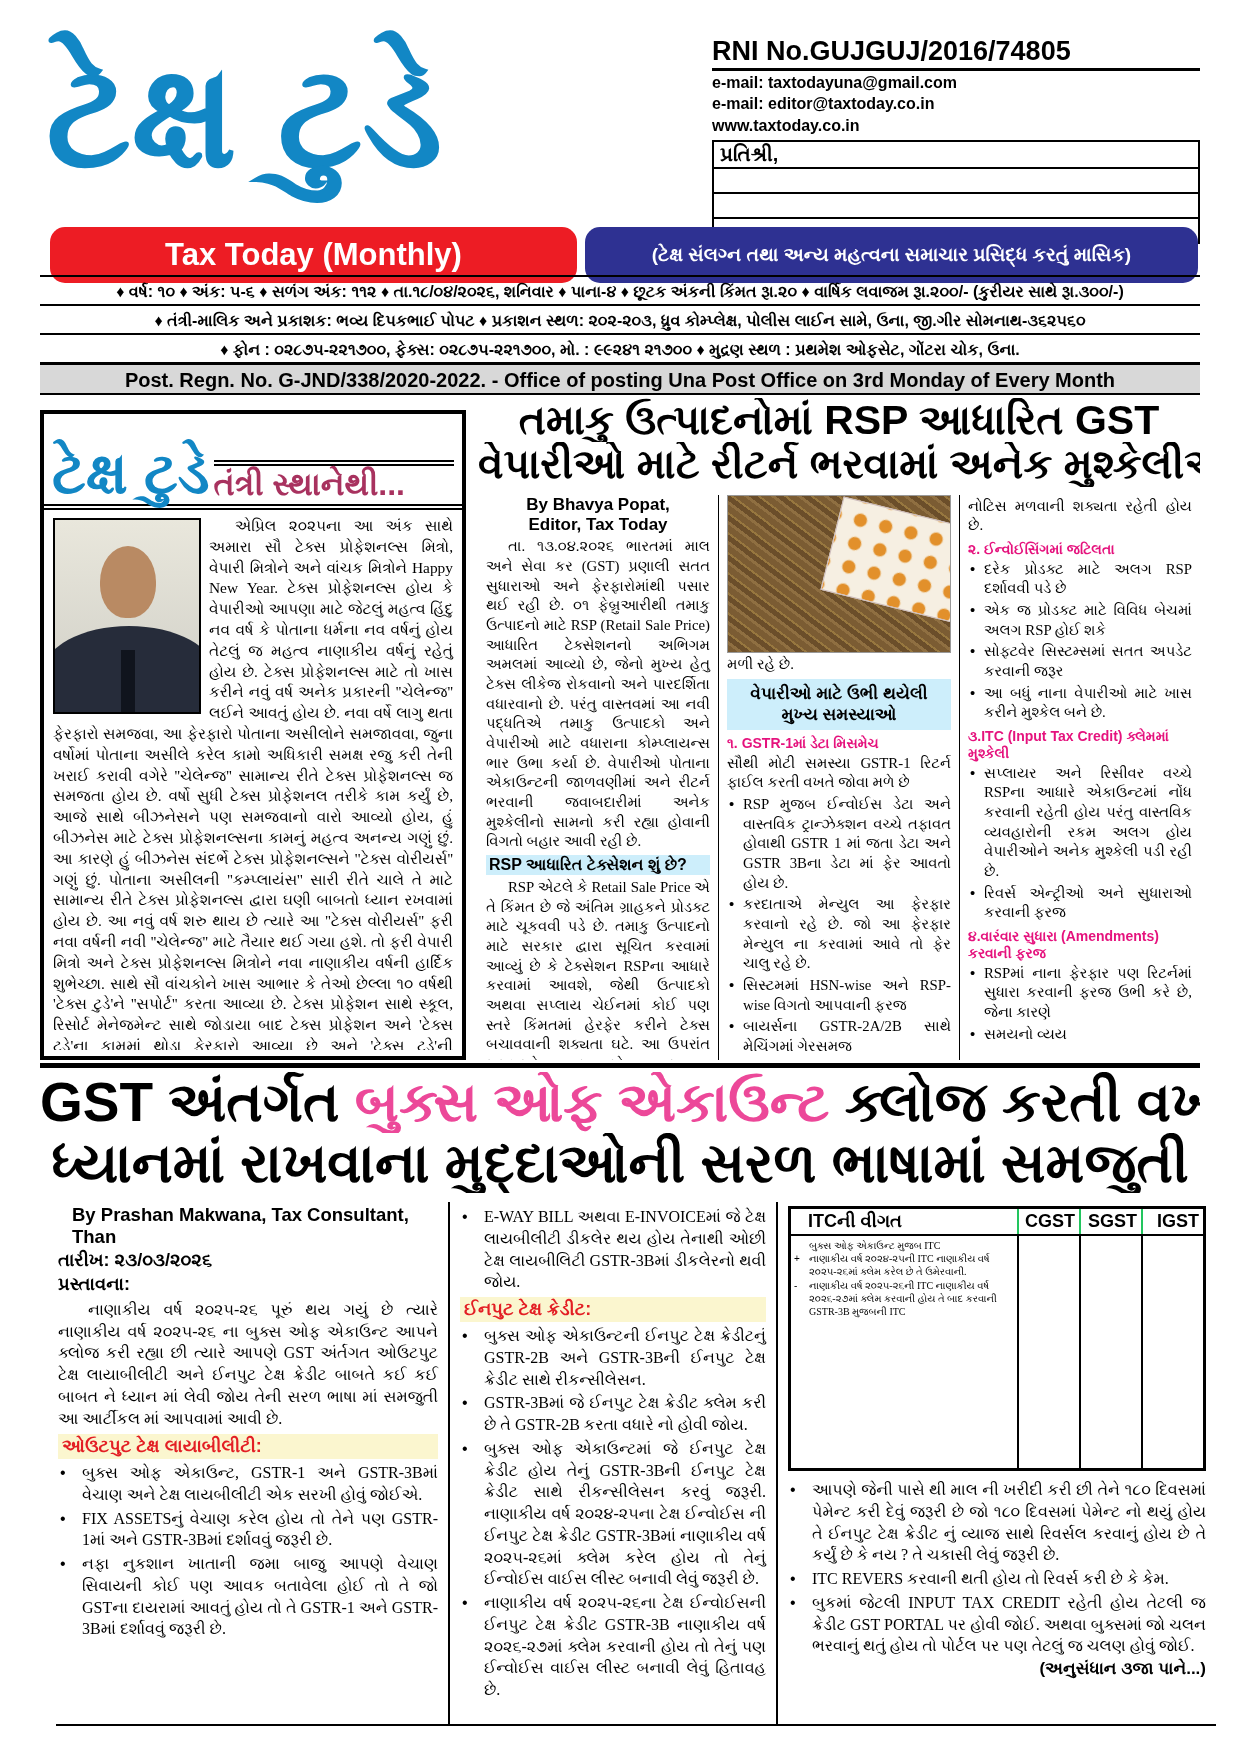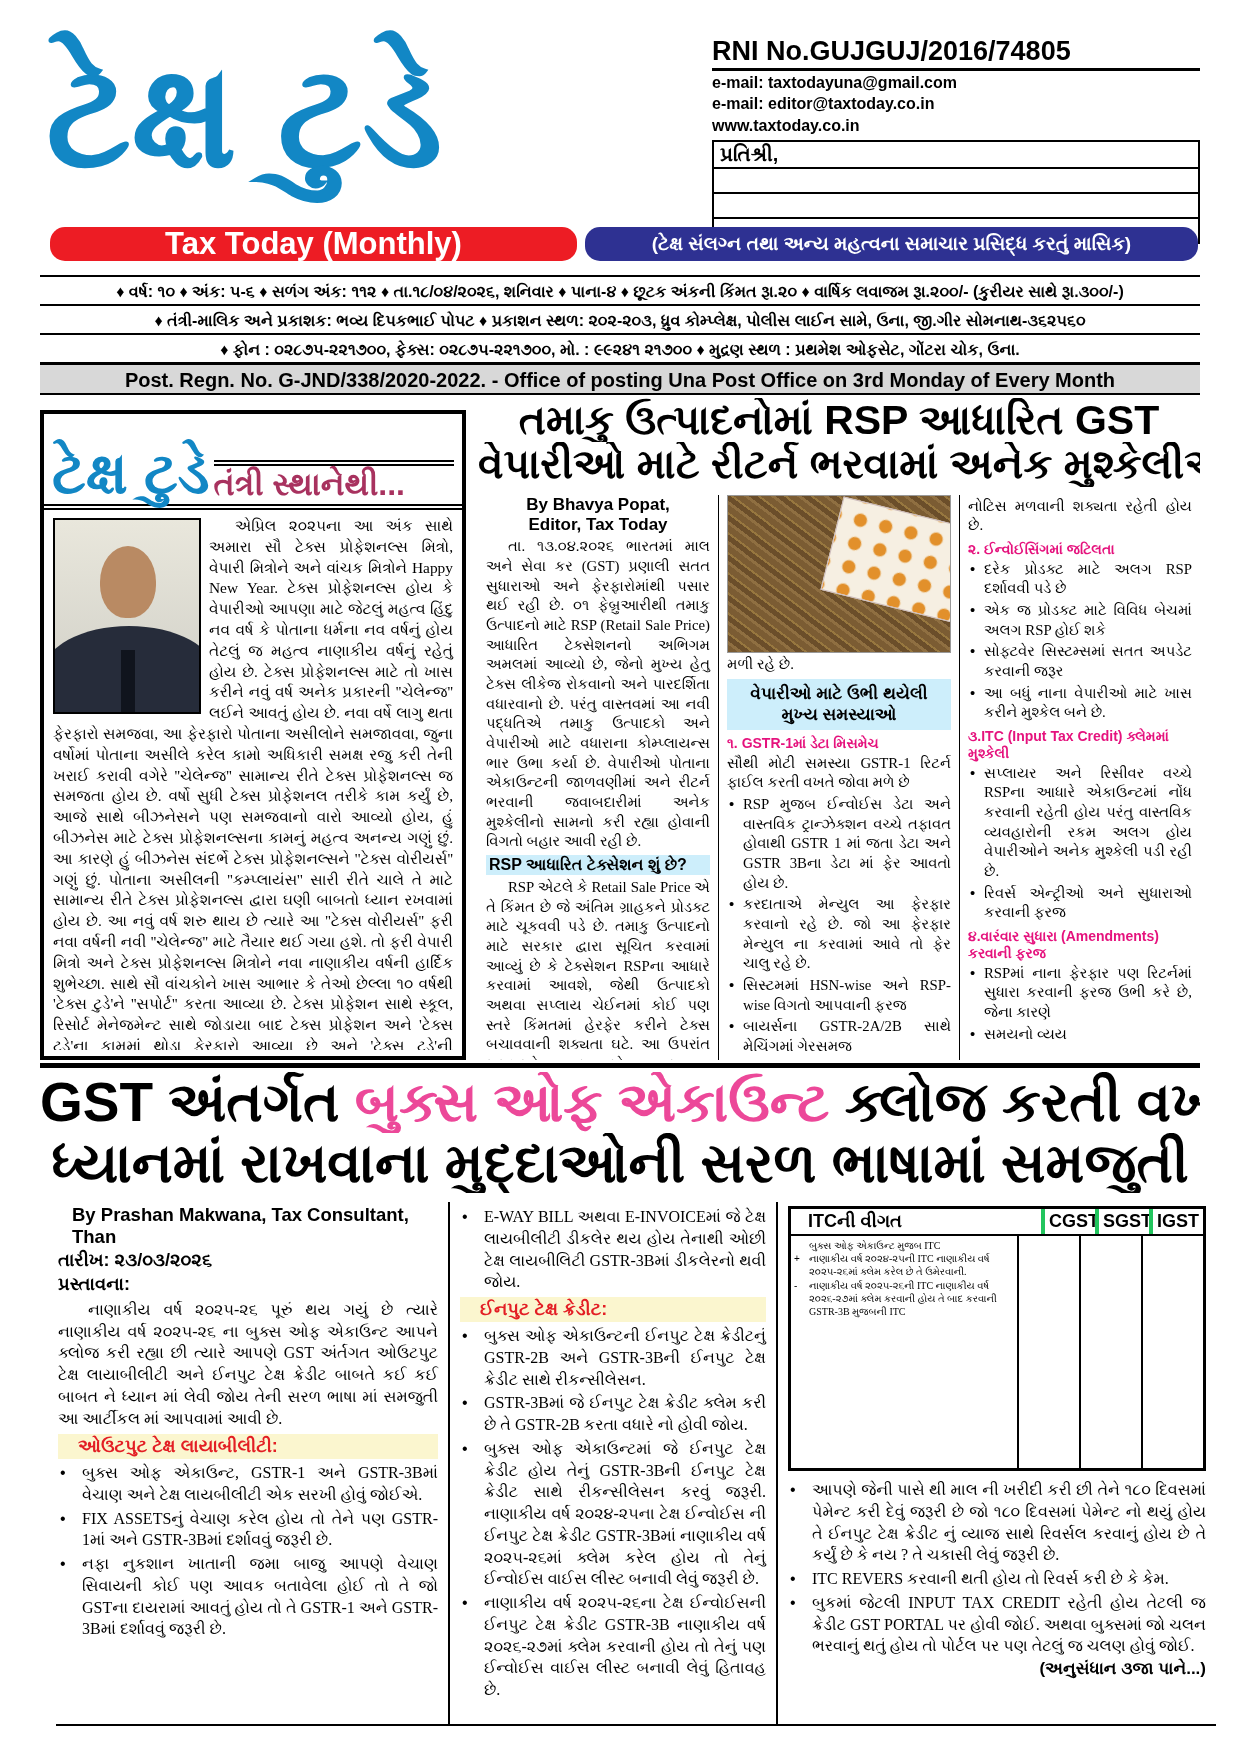--- a/index.html
+++ b/index.html
@@ -11,21 +11,21 @@
   .masthead { position: absolute; left: 46px; top: 28px; width: 662px; height: 196px;
               font-size: 146px; font-weight: bold; color: #1287c5; line-height: 1.2;
               white-space: nowrap; overflow: hidden; }
   .hdr-right { position: absolute; left: 712px; top: 36px; width: 488px; }
   .rni { font-size: 27px; font-weight: bold; border-bottom: 3px solid #000; padding-bottom: 1px; }
   .hdr-line { font-size: 16px; font-weight: bold; margin-top: 3px; line-height: 1.15; }
   .addr-table { margin-top: 5px; border: 2px solid #000; }
   .addr-row { height: 25px; border-top: 2px solid #000; font-size: 20px; padding: 1px 6px; font-weight: bold; }
   .addr-row:first-child { border-top: none; }
 
-  .band { position: absolute; top: 227px; height: 34px; display: flex; align-items: center;
+  .band { position: absolute; top: 227px; height: 56px; display: flex; align-items: center;
           justify-content: center; color: #fff; font-weight: bold; border-radius: 15px; }
   .red-band  { left: 50px;  width: 527px; background: #ed1c24; font-size: 31px; }
   .blue-band { left: 585px; width: 613px; background: #2e3192; font-size: 19px; white-space: nowrap; }
 
   .infobar { position: absolute; left: 40px; top: 275px; width: 1160px; }
   .info-row { border-top: 2px solid #000; height: 29px; line-height: 29px; text-align: center;
               font-weight: bold; font-size: 16px; white-space: nowrap; overflow: hidden; }
   .postal-row { border-top: 3px solid #000; border-bottom: 2px solid #000; height: 33px; line-height: 31px;
               background: #d8d8d8; text-align: center; font-weight: bold; font-size: 20px; }
 
@@ -87,28 +87,28 @@
           border-bottom: 2px solid #000; overflow: hidden; }
   .a2col { padding: 2px 10px 0; overflow: hidden; }
   .c1 { width: 392px; padding-left: 2px; }
   .c2 { width: 328px; border-left: 2px solid #000; }
   .c3 { width: 440px; border-left: 2px solid #000; }
   .byline2 { font-weight: bold; font-size: 18.5px; padding-left: 14px; }
   .bold-line { font-weight: bold; font-size: 18px; line-height: 1.35; }
   .body-md { font-size: 16px; line-height: 1.37; font-family: "Liberation Serif", serif; margin: 2px 0; }
   .ind2 { text-indent: 30px; }
   .yellow-head { background: #fbf6cf; color: #e31e24; font-weight: bold; font-size: 18px;
-                 padding: 2px 20px; margin: 4px 0 3px; }
+                 padding: 2px 4px; margin: 4px 0 3px; }
   .blist.md li { font-size: 16px; line-height: 1.36; padding-left: 24px; }
 
   .itc-table { border: 3px solid #000; margin: 2px 0 8px; }
   .itc-hrow { display: flex; border-bottom: 2px solid #000; font-weight: bold; font-size: 18px; }
   .itc-hcell { padding: 2px 4px; }
   .itc-hcell.main { flex: 1; padding-left: 17px; }
-  .itc-hcell:not(.main) { width: 54px; border-left: 4px solid #22c55e; text-align: left; }
+  .itc-hcell:not(.main) { width: 62px; border-left: 2px solid #22c55e; text-align: right; }
   .itc-brow { display: flex; min-height: 232px; }
   .itc-bcell.main { flex: 1; padding: 3px 4px 5px 3px; }
   .itc-bcell:not(.main) { width: 62px; border-left: 2px solid #000; }
   .itc-line { display: flex; font-size: 10px; line-height: 1.32; font-family: "Liberation Serif", serif; }
   .itc-line .sign { width: 15px; flex: none; font-family: "Liberation Sans", sans-serif; }
   .itc-line .txt { flex: 1; }
   .cont2 { text-align: right; font-weight: bold; font-size: 17px; margin-top: 2px; }
 </style>
 </head>
 <body>

